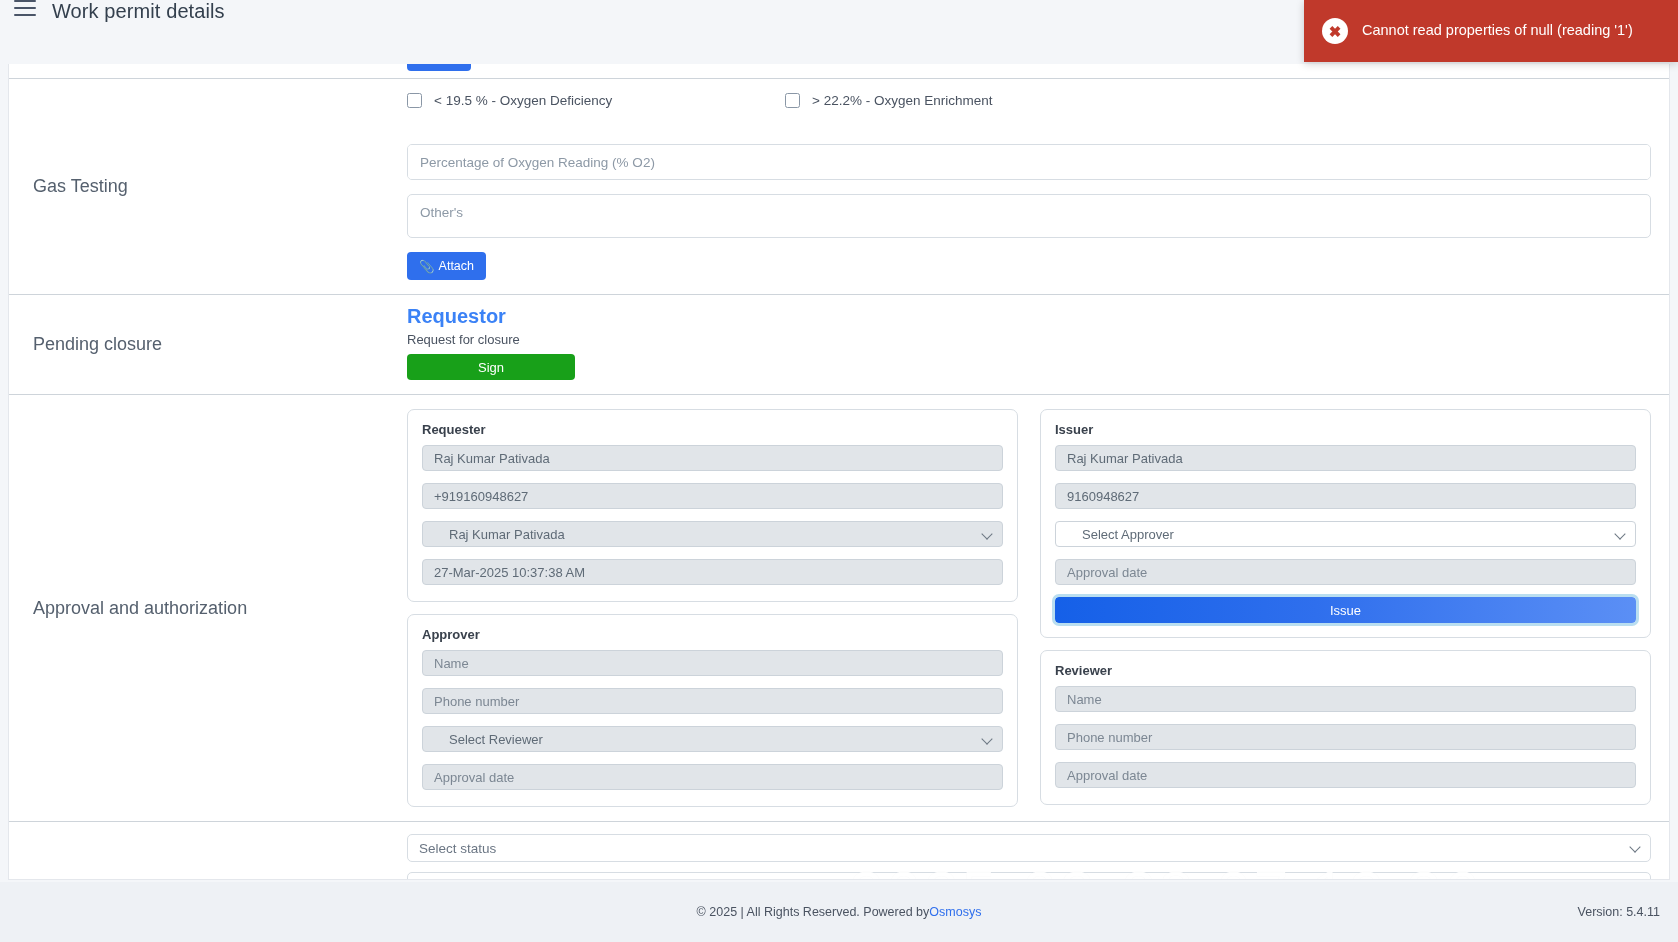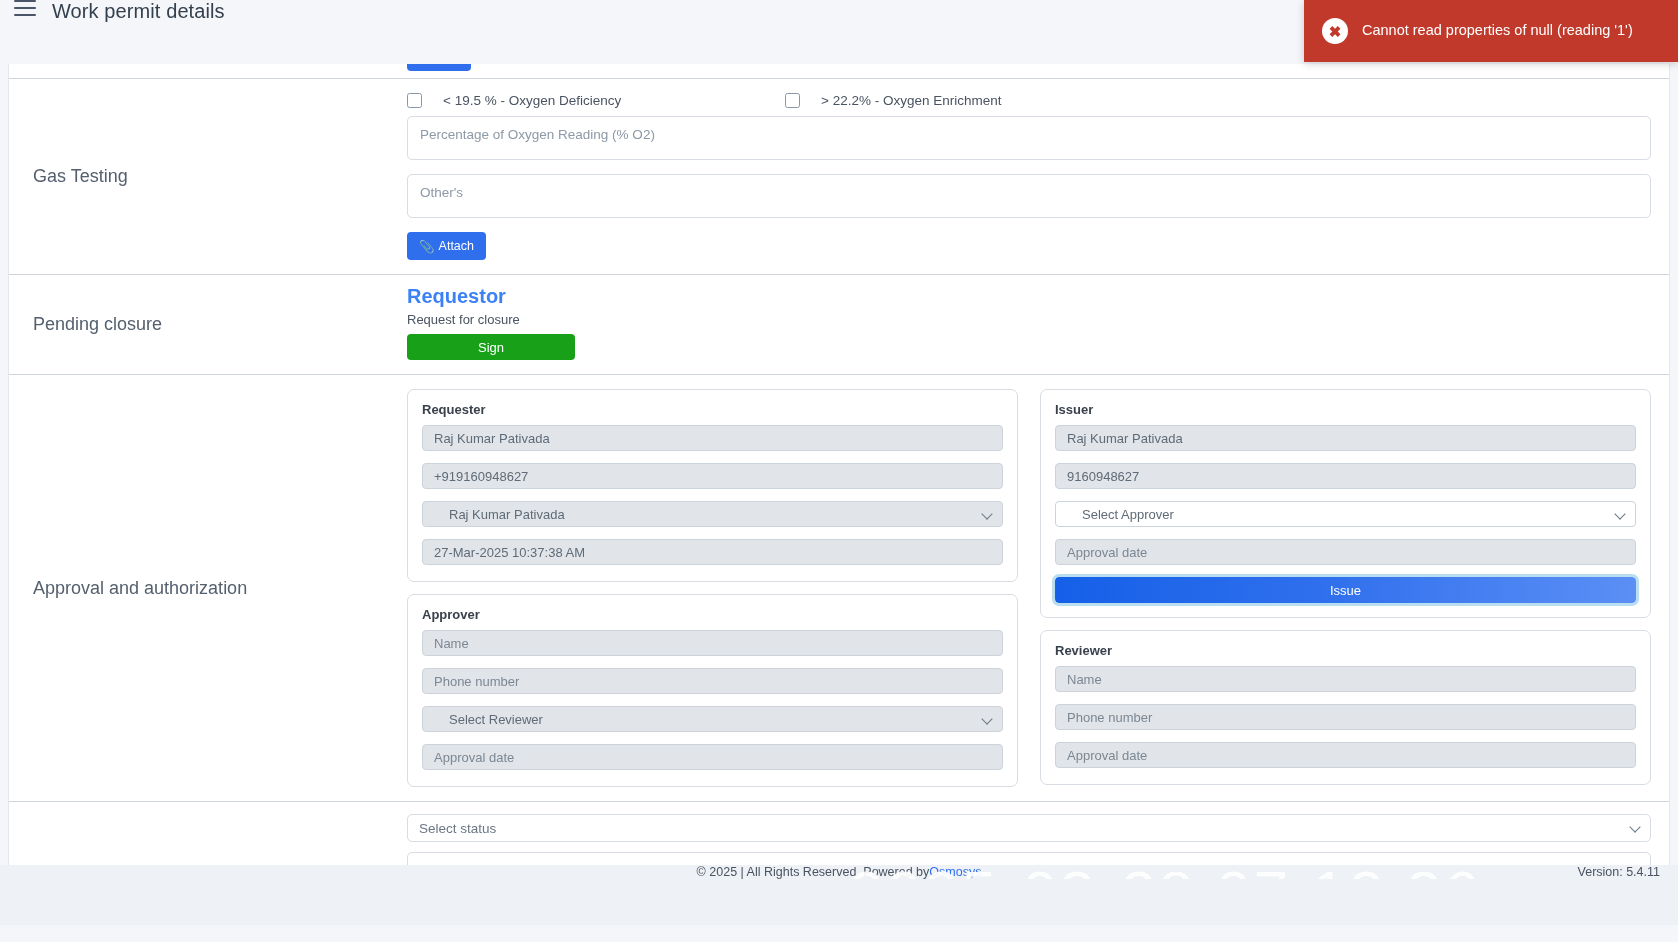--- a/index.html
+++ b/index.html
@@ -94,38 +94,38 @@
   
   .clip-row { height: 22px; position: relative; overflow: hidden; }
   .clip-attach {
     position: absolute; left: 398px; top: -16px;
     width: 64px; height: 30px; border-radius: 4px;
     background: #2f6fed; color: #fff; font-size: 12.5px;
     display: flex; align-items: center; justify-content: center; gap: 3px;
   }
 
   .checkrow { display: flex; padding: 4px 0 8px 0; }
-  .checkitem { display: flex; align-items: center; gap: 21px; font-size: 13.5px; color: #4a5361; }
+  .checkitem { display: flex; align-items: center; gap: 12px; font-size: 13.5px; color: #4a5361; }
   .checkitem:first-child { width: 378px; }
   .cbox {
     width: 15px; height: 15px; border: 1.4px solid #8a97a6;
     border-radius: 2.5px; background: #fff; cursor: pointer;
     flex: 0 0 auto;
   }
 
   .ta {
     width: 100%; border: 1px solid #d7dde3; border-radius: 5px;
     background: #fff; resize: none;
     font-family: "Liberation Sans", sans-serif;
     font-size: 13.5px; color: #6b7684;
     padding: 10px 12px;
     margin-bottom: 10px;
   }
   .ta::placeholder { color: #8d99a6; }
-  .ta1 { height: 44px; }
+  .ta1 { height: 36px; margin-top: 28px; }
   .ta2 { height: 44px; }
 
   .btn-attach {
     height: 28px; padding: 0 12px; border: none; border-radius: 4px;
     background: #2f6fed; color: #fff; font-size: 12.5px; cursor: pointer;
     display: inline-flex; align-items: center; gap: 4px;
     font-family: "Liberation Sans", sans-serif;
   }
 
   .requestor-title { font-size: 20px; color: #3b82f6; font-weight: bold; margin-bottom: 4px; }
@@ -183,23 +183,23 @@
     padding: 0 30px 0 11px; appearance: none; cursor: pointer;
     font-family: "Liberation Sans", sans-serif;
   }
   .status-row2 {
     margin-top: 10px; width: 100%; height: 28px;
     border: 1px solid #d7dde3; border-radius: 5px; background: #fff;
   }
 
   
   .footer {
-    position: absolute; left: 0; right: 0; bottom: 17px; height: 60px;
+    position: absolute; left: 0; right: 0; bottom: 0; height: 60px;
     background: #eef1f5;
-    display: flex; align-items: flex-start; justify-content: center;
+    display: flex; align-items: center; justify-content: center;
     font-size: 12.5px; color: #4a5361;
   }
   .footer-link { color: #2f6fed; text-decoration: none; }
   .footer-version {
     position: absolute; right: 18px; font-size: 12.5px; color: #4a5361;
   }
 </style>
 </head>
 <body>
 

